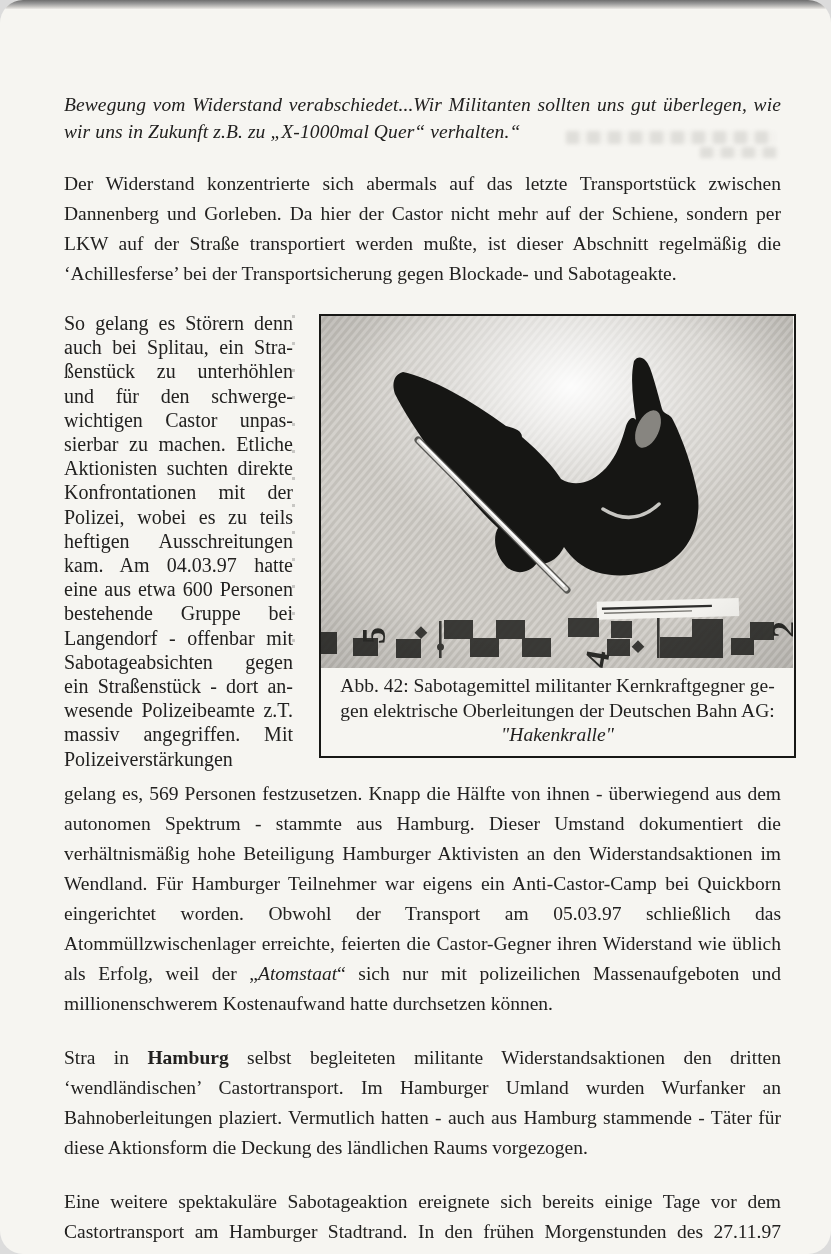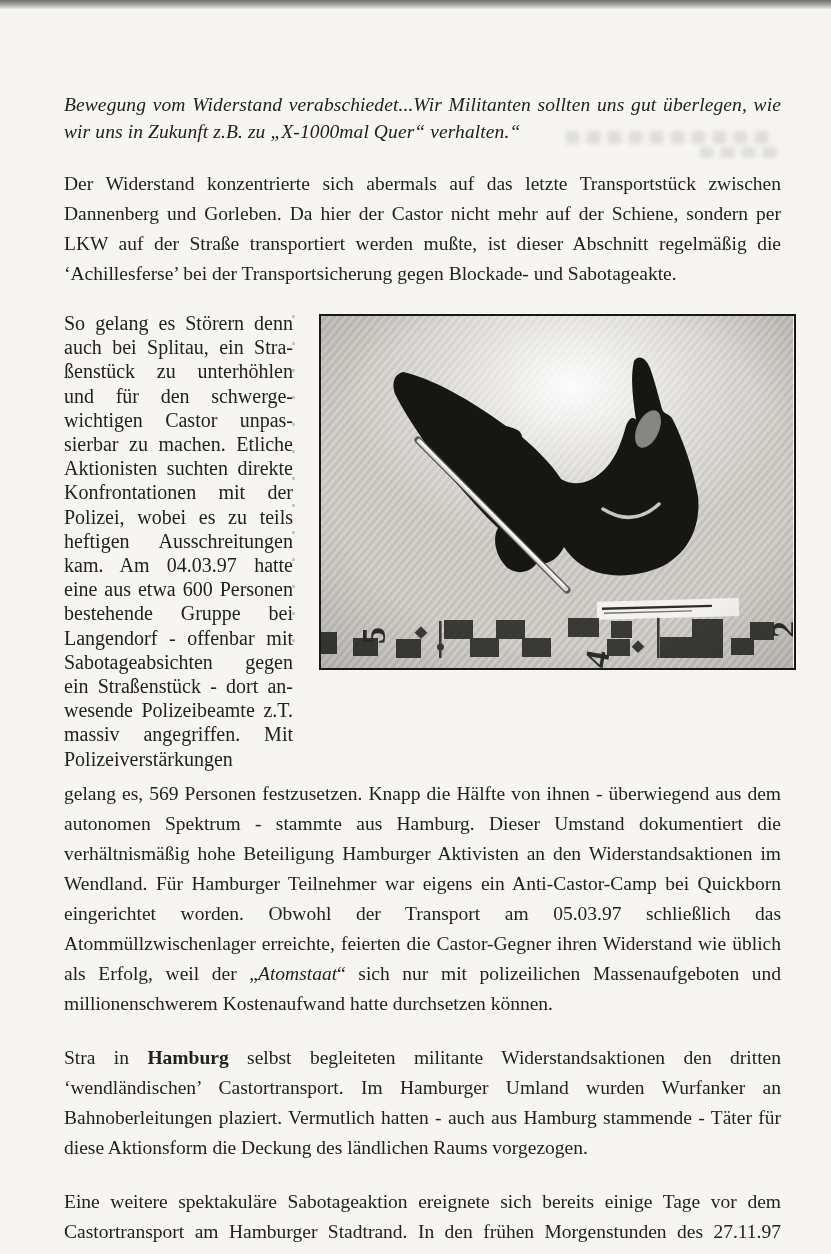--- a/index.html
+++ b/index.html
@@ -1,19 +1,19 @@
 <!DOCTYPE html>
 <html lang="de"><head>
 <meta charset="utf-8">
 <style>
   html,body { margin:0; padding:0; background:#dcdcdc; }
   .page {
     position:relative; width:831px; height:1254px; margin:0 auto;
     background:#f6f5f1; overflow:hidden;
-    font-family:"Liberation Serif", serif; color:#222120;
+    font-family:"Liberation Serif", serif; color:#222120;border-radius:23px;
   }
   .scan-top-edge {
     position:absolute; top:0; left:0; right:0; height:9px;
     background:linear-gradient(to bottom,#6e6e6e 0%,#989898 40%,#c6c5c2 75%,#eceae6 100%);
   }
   .bleed {
     position:absolute; filter:blur(2px); opacity:.28;
     background:repeating-linear-gradient(90deg, rgba(95,93,88,.55) 0 13px, rgba(95,93,88,.08) 13px 21px);
   }
   .bleed-1 { left:566px; top:131px; width:210px; height:13px; }
@@ -150,20 +150,25 @@
 
           <g>
             <line x1="97" y1="124" x2="246" y2="274" stroke="#4a4a47" stroke-width="7" stroke-linecap="round" opacity="0.9"></line>
             <line x1="98" y1="125" x2="245" y2="273" stroke="#d9d7d3" stroke-width="4.5" stroke-linecap="round"></line>
             <line x1="99" y1="125" x2="243" y2="270" stroke="#ffffff" stroke-width="1.8" stroke-linecap="round"></line>
           </g>
 
           <rect x="0" y="0" width="472" height="352" fill="url(#vig)"></rect>
         </svg>
 
+        <figcaption>
+          <span class="capline">Abb. 42: Sabotagemittel militanter Kernkraftgegner ge-</span>
+          <span class="capline">gen elektrische Oberleitungen der Deutschen Bahn AG:</span>
+          <em class="capline">"Hakenkralle"</em>
+        </figcaption>
       </figure>
     </div>
 
     <p class="body-par par-cont"><span>gelang es,  569 Personen festzusetzen. Knapp die Hälfte von ihnen - überwiegend aus dem autonomen Spektrum - stammte aus Hamburg. Dieser Umstand dokumentiert die verhältnismäßig hohe Beteiligung Hamburger Aktivisten an den Widerstandsaktionen im Wendland. Für Hamburger Teilnehmer war eigens ein Anti-Castor-Camp bei Quickborn eingerichtet worden. Obwohl der Transport am 05.03.97 schließlich das Atommüllzwischenlager erreichte, feierten die Castor-Gegner ihren Widerstand wie üblich als Erfolg, weil der „</span><em>Atomstaat</em><span>“ sich nur mit polizeilichen Massenaufgeboten und millionenschwerem Kostenaufwand hatte durchsetzen können.</span></p>
 
     <p class="body-par par-hamburg"><span>Stra in </span><strong>Hamburg</strong><span> selbst begleiteten militante Widerstandsaktionen den dritten ‘wendländischen’ Castortransport. Im Hamburger Umland wurden Wurfanker an Bahnoberleitungen plaziert. Vermutlich hatten - auch aus Hamburg stammende - Täter für diese Aktionsform die Deckung des ländlichen Raums vorgezogen.</span></p>
 
     <p class="body-par par-sabotage">Eine weitere spektakuläre Sabotageaktion ereignete sich bereits einige Tage vor dem Castortransport am Hamburger Stadtrand. In den frühen Morgenstunden des 27.11.97 verübten bisher unbekannte Täter an der Bahnstrecke Hamburg-Ahrensburg im Bereich</p>
 
     <div class="page-number">- 143 -</div>

